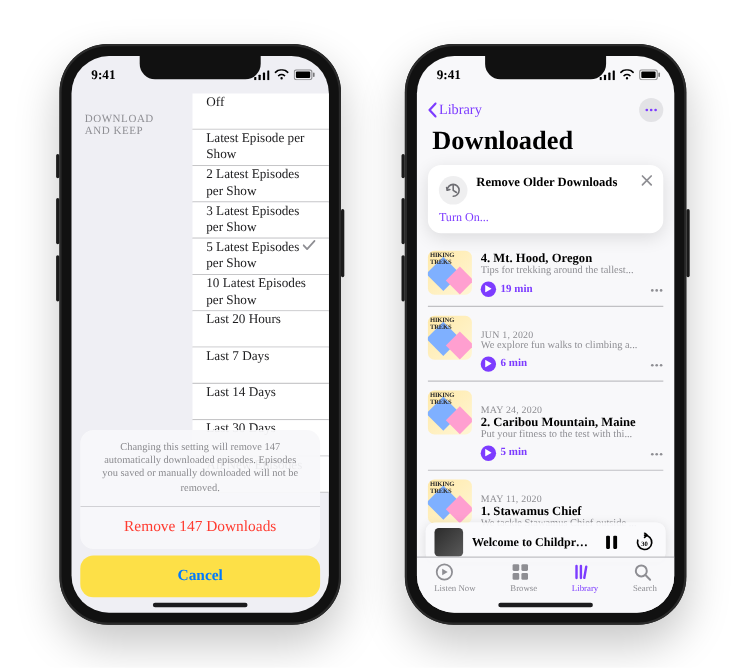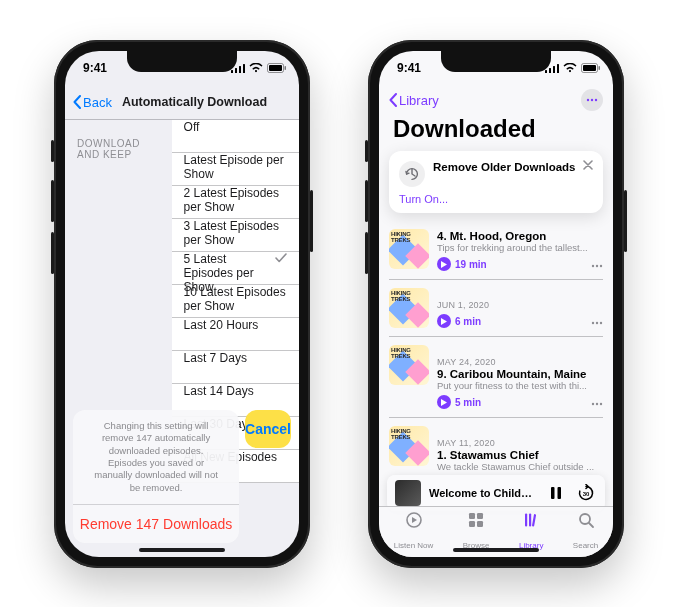--- a/index.html
+++ b/index.html
@@ -49,20 +49,21 @@
   .btn-rail.l2 { left: -3px; top: 140px; width: 3px; height: 42px; }
   .btn-rail.l3 { left: -3px; top: 192px; width: 3px; height: 42px; }
   .btn-rail.r1 { right: -3px; top: 150px; width: 3px; height: 62px; }
 
   .screen {
     position: absolute;
     left: 11px; right: 11px; top: 11px; bottom: 11px;
     border-radius: 34px;
     overflow: hidden;
     background: var(--screen-gray);
+    font-family: Liberation Serif, serif;
   }
   .screen.right-bg { background: #f8f8fa; }
 
   
   .status-bar {
     position: relative;
     height: 34px;
     display: flex;
     align-items: center;
     justify-content: space-between;
@@ -125,21 +126,21 @@
     font-size: 12px;
     color: var(--body-text);
     border-bottom: 0.5px solid var(--separator);
   }
   .row .check { margin-left: auto; color: var(--muted); }
 
   
   .sheet-wrap {
     position: absolute;
     left: 8px; right: 8px; bottom: 14px;
-    display: flex; flex-direction: row; gap: 6px;
+    display: flex; flex-direction: column; gap: 6px;
   }
   .sheet {
     background: rgba(248,248,250,0.94);
     border-radius: 12px;
     overflow: hidden;
   }
   .sheet .sheet-msg {
     padding: 10px 18px;
     text-align: center;
     font-size: 9.5px;
@@ -299,21 +300,21 @@
   .tabbar {
     position: absolute;
     left: 0; right: 0; bottom: 0;
     height: 46px;
     background: rgba(248,248,250,0.95);
     border-top: 0.5px solid var(--separator);
     display: flex; align-items: flex-start; justify-content: space-around;
     padding-top: 4px;
   }
   .tab {
-    display: flex; flex-direction: column; align-items: center; gap: 12px;
+    display: flex; flex-direction: column; align-items: flex-start; gap: 1px;
     color: var(--muted);
     font-size: 8px;
   }
   .tab.active { color: var(--purple); }
   .tab svg { display: block; }
 </style>
 </head>
 <body>
 
 <div class="stage">
@@ -339,29 +340,20 @@
               <path d="M7 9.2a1.1 1.1 0 100-2.2 1.1 1.1 0 000 2.2zm-3.2-3a.6.6 0 01-.1-.9 4.8 4.8 0 016.6 0 .6.6 0 01-.1.9l-.2.2a.6.6 0 01-.8 0 3.3 3.3 0 00-4.4 0 .6.6 0 01-.8 0l-.2-.2zM.9 3.1a.6.6 0 010-.9 8.6 8.6 0 0112.2 0 .6.6 0 010 .9l-.2.2a.6.6 0 01-.8 0 7.1 7.1 0 00-10.2 0 .6.6 0 01-.8 0l-.2-.2z" fill="#000"></path>
             </svg>
           <svg width="20" height="10" viewBox="0 0 20 10">
               <rect x="0.5" y="0.5" width="16" height="9" rx="2" fill="none" stroke="#000" stroke-opacity="0.4"></rect>
               <rect x="2" y="2" width="13" height="6" rx="1" fill="#000"></rect>
               <rect x="17.5" y="3" width="1.5" height="4" rx="0.75" fill="#000" fill-opacity="0.5"></rect>
             </svg>
         </div>
       </div>
 
-      <div class="navbar">
-        <div class="back">
-          <svg width="8" height="14" viewBox="0 0 8 14">
-              <path d="M7 1L1.5 7 7 13" stroke="currentColor" stroke-width="2" fill="none" stroke-linecap="round" stroke-linejoin="round"></path>
-            </svg>
-          <span>Back</span>
-        </div>
-        <div class="title">Automatically Download</div>
-      </div>
 
       <div class="settings-group">
         <div class="group-header">DOWNLOAD AND KEEP</div>
         <div id="rows-container">
             <div class="row">
               <span>Off</span>
             </div>
             <div class="row">
               <span>Latest Episode per Show</span>
             </div>
@@ -501,20 +493,21 @@
                   </svg></span>
               </div>
             </div>
           </div>
           <div class="ep">
             <div class="art">
               <span class="art-label">HIKING TREKS</span>
             </div>
             <div class="ep-body">
               <div class="ep-date">JUN 1, 2020</div>
+              <div class="ep-desc">We explore fun walks to climbing a...</div>
               <div class="ep-play-row">
                 <span class="play-pill">
                   <span class="play-circle">
                     <svg width="6" height="7" viewBox="0 0 6 7">
                       <path d="M0 0l6 3.5L0 7z" fill="#fff"></path>
                     </svg>
                   </span>
                   <span class="ep-dur">6 min</span>
                 </span>
                 <span class="ep-more"><svg width="12" height="4" viewBox="0 0 12 4">
@@ -524,21 +517,21 @@
                   </svg></span>
               </div>
             </div>
           </div>
           <div class="ep">
             <div class="art">
               <span class="art-label">HIKING TREKS</span>
             </div>
             <div class="ep-body">
               <div class="ep-date">MAY 24, 2020</div>
-              <div class="ep-title">9. Caribou Mountain, Maine</div>
+              <div class="ep-title">2. Caribou Mountain, Maine</div>
               <div class="ep-desc">Put your fitness to the test with thi...</div>
               <div class="ep-play-row">
                 <span class="play-pill">
                   <span class="play-circle">
                     <svg width="6" height="7" viewBox="0 0 6 7">
                       <path d="M0 0l6 3.5L0 7z" fill="#fff"></path>
                     </svg>
                   </span>
                   <span class="ep-dur">5 min</span>
                 </span>

